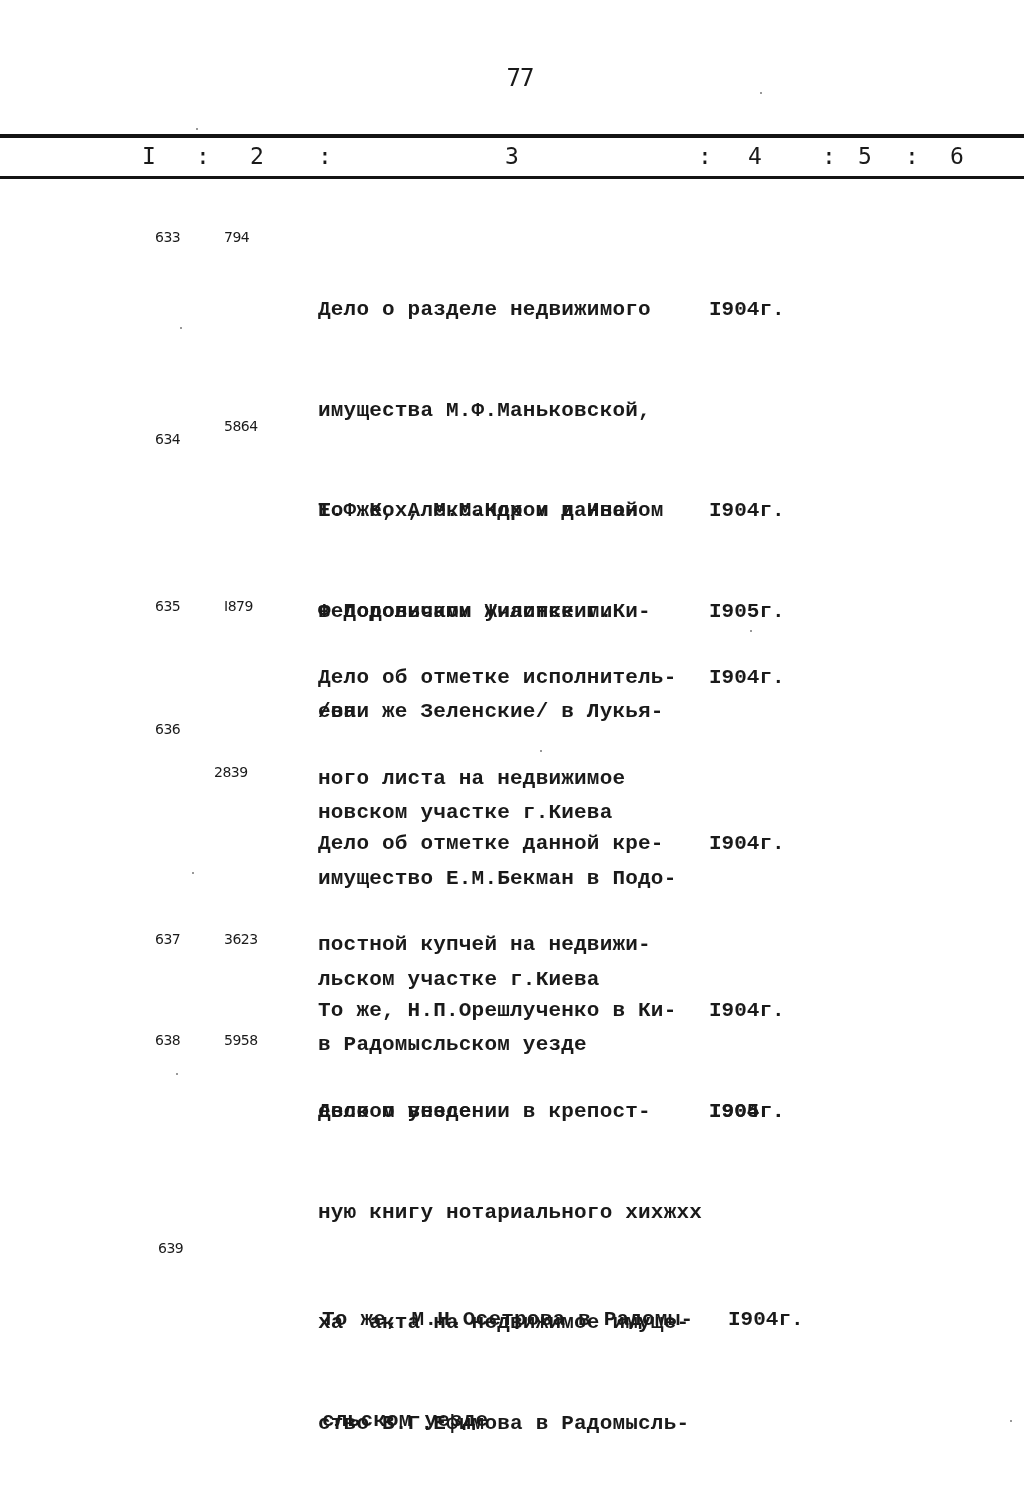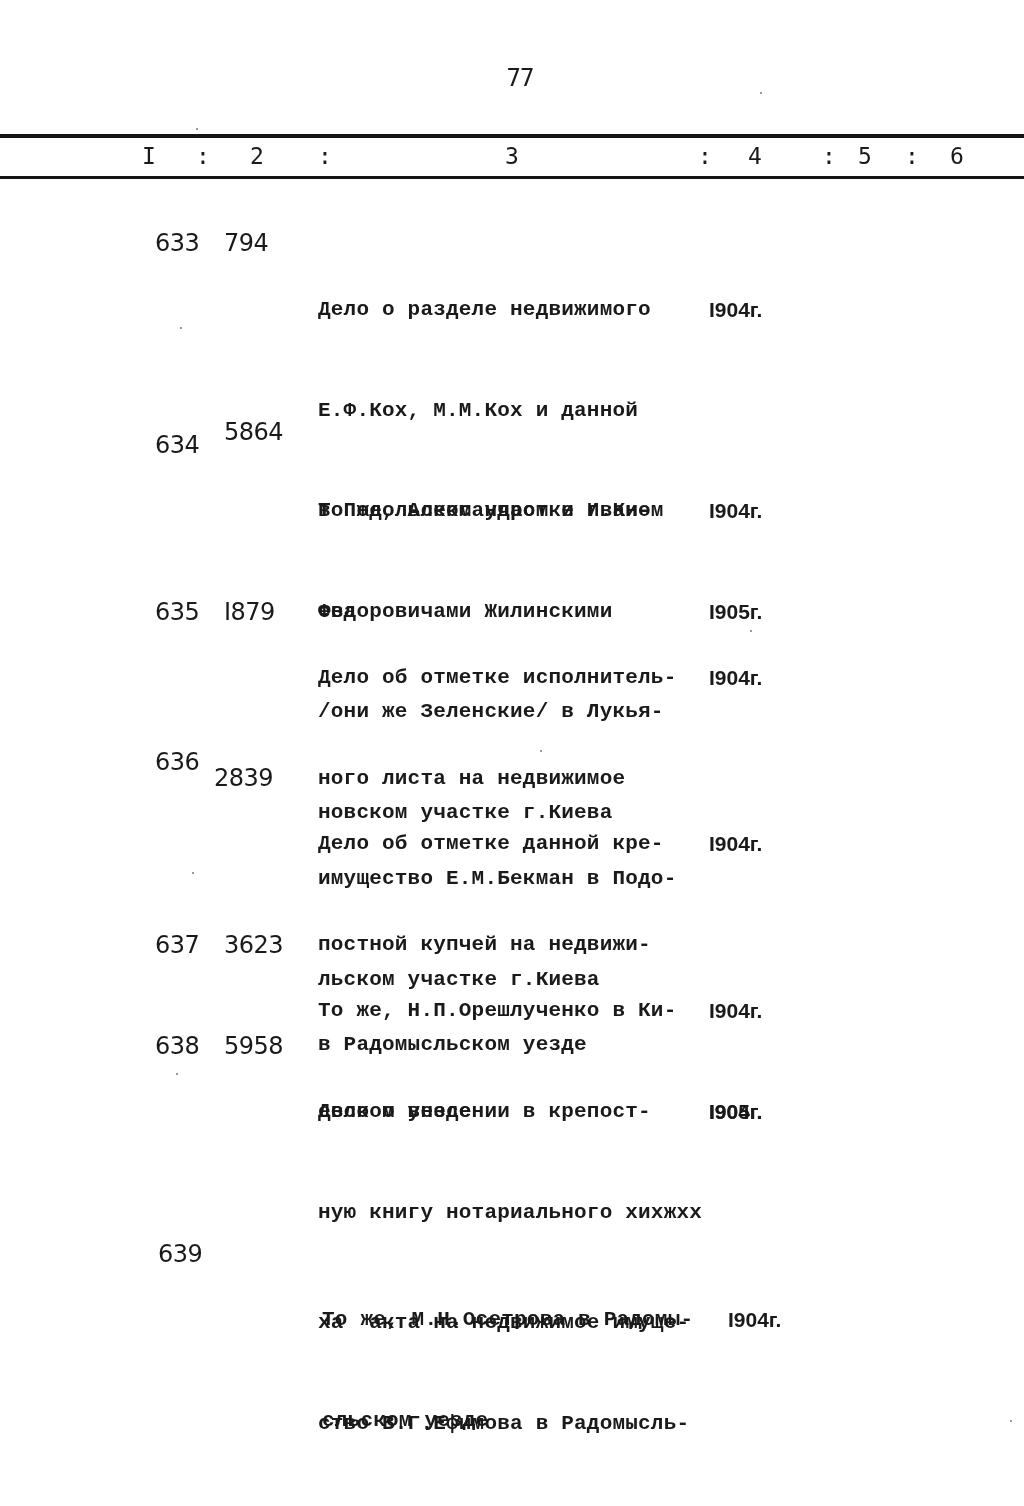--- a/index.html
+++ b/index.html
@@ -34,41 +34,41 @@
     .rule-top { top: 134px; height: 4px; }
     .rule-bottom { top: 176px; height: 3px; }
     .col-header {
       position: absolute;
       top: 143px;
       font-size: 23px;
       font-family: "DejaVu Sans Mono", monospace;
     }
     .entry-num, .entry-ref {
       position: absolute;
-      font-size: 24px;
+      font-size: 14px;
       font-family: "DejaVu Sans", sans-serif;
       letter-spacing: -0.5px;
     }
     .entry-desc {
       position: absolute;
       left: 318px;
       font-size: 21px;
       line-height: 33.5px;
       font-family: "Liberation Mono", monospace;
       font-weight: bold;
       letter-spacing: 0.2px;
       white-space: pre;
     }
     .entry-desc .line { display: block; }
     .entry-dates {
       position: absolute;
       left: 709px;
       font-size: 21px;
       line-height: 33.5px;
-      font-family: Liberation Sans, sans-serif;
+      font-family: Liberation Mono, monospace;
       font-weight: bold;
       white-space: pre;
     }
     .entry-dates .line { display: block; }
     .speck {
       position: absolute;
       width: 2px; height: 2px;
       background: #777;
       border-radius: 1px;
     }
@@ -96,20 +96,21 @@
     <span class="col-header" style="left:950px">6</span>
   </div>
 
   <div class="rule rule-bottom"></div>
 
   <div>
     <span class="entry-num" style="left:155px; top:229px">633</span>
     <span class="entry-ref" style="left:224px; top:229px">794</span>
     <div class="entry-desc" style="top:226px">
       <span class="line">Дело о разделе недвижимого</span>
+      <span class="line">имущества М.Ф.Маньковской,</span>
       <span class="line">Е.Ф.Кох, М.М.Кох и данной</span>
       <span class="line">в Подольском участке г.Ки-</span>
       <span class="line">ева</span>
     </div>
     <div class="entry-dates" style="top:226px">
       <span class="line">I904г.</span>
     </div>
   </div>
 
   <div>
@@ -135,21 +136,21 @@
       <span class="line">ного листа на недвижимое</span>
       <span class="line">имущество Е.М.Бекман в Подо-</span>
       <span class="line">льском участке г.Киева</span>
     </div>
     <div class="entry-dates" style="top:594px">
       <span class="line">I904г.</span>
     </div>
   </div>
 
   <div>
-    <span class="entry-num" style="left:155px; top:748px">636</span>
+    <span class="entry-num" style="left:155px; top:721px">636</span>
     <span class="entry-ref" style="left:214px; top:764px">2839</span>
     <div class="entry-desc" style="top:760px">
       <span class="line">Дело об отметке данной кре-</span>
       <span class="line">постной купчей на недвижи-</span>
       <span class="line">в Радомысльском уезде</span>
     </div>
     <div class="entry-dates" style="top:760px">
       <span class="line">I904г.</span>
     </div>
   </div>

